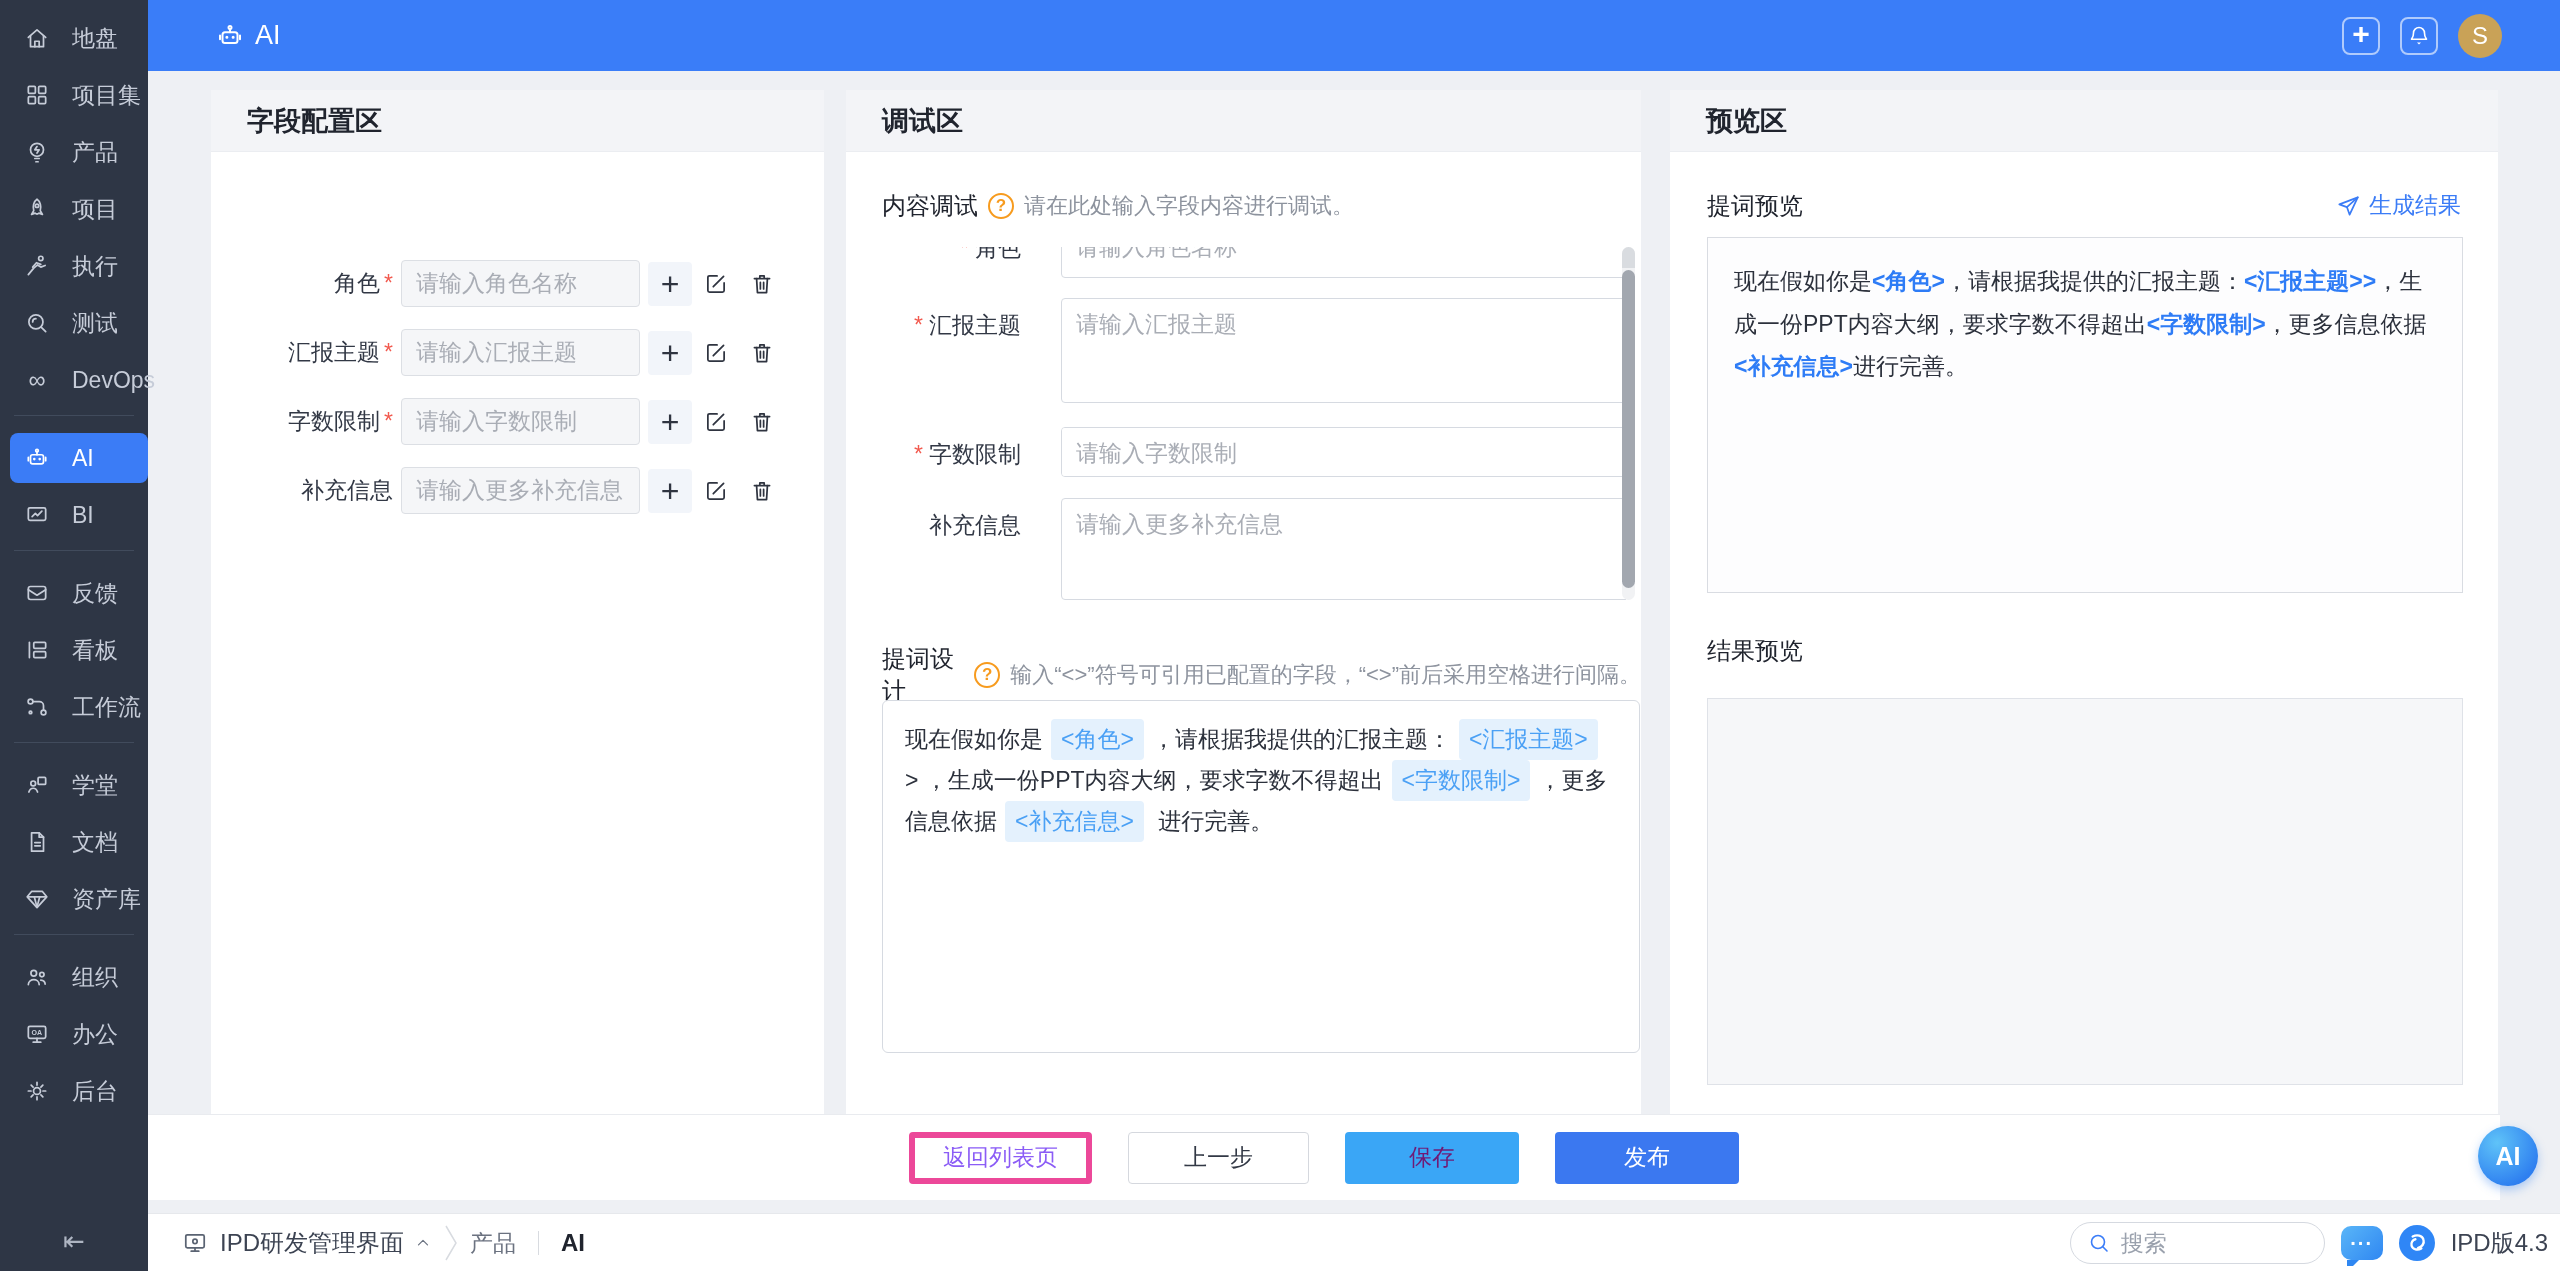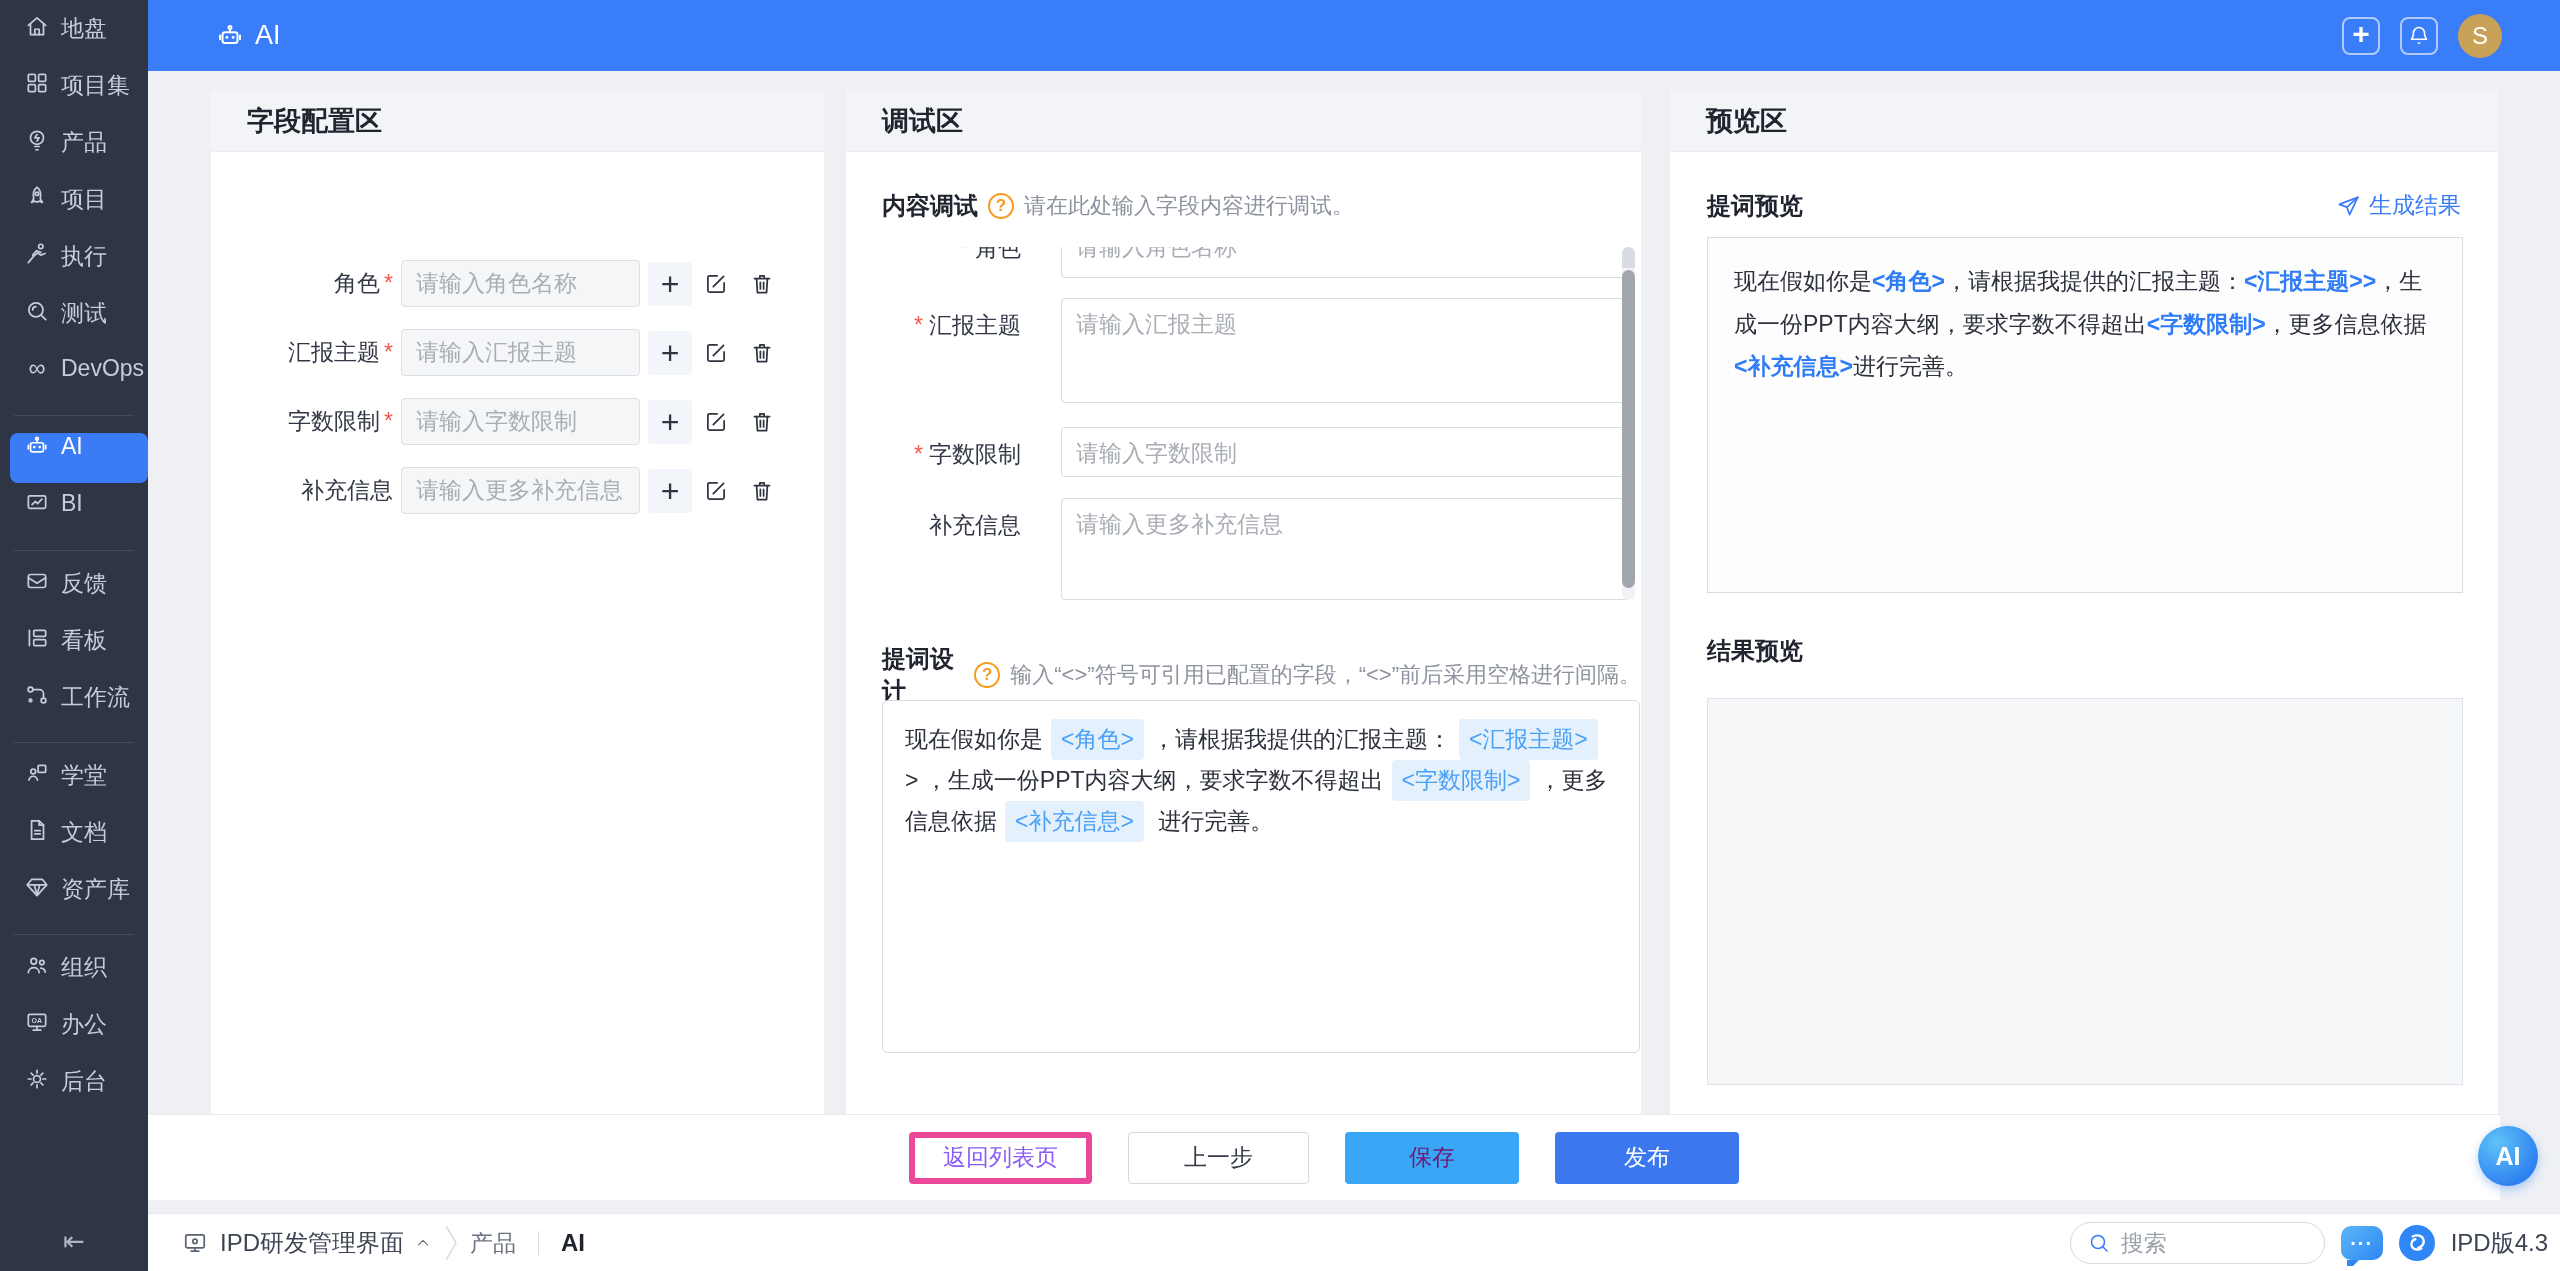--- a/index.html
+++ b/index.html
@@ -3,21 +3,21 @@
 <meta charset="utf-8">
 <style>
   * { margin:0; padding:0; box-sizing:border-box; font-family:"Liberation Sans", sans-serif; }
   html,body { width:2560px; height:1271px; overflow:hidden; background:#eef0f4; }
 
   
   svg.ic { width:26px; height:26px; fill:none; stroke:currentColor; stroke-width:1.6; stroke-linecap:round; stroke-linejoin:round; display:block; }
 
   
   .sidebar { position:absolute; left:0; top:0; width:148px; height:1271px; background:#2e3645; z-index:30; padding-top:13px; }
-  .sb-item { height:50px; margin:0 0 7px 10px; display:flex; gap:11px; padding-left:14px; color:#c6ccd8; font-size:23px; border-radius:8px; cursor:pointer; white-space:nowrap; }
+  .sb-item { height:50px; margin:0 0 7px 10px; display:flex; align-items:center; gap:22px; padding-left:14px; color:#c6ccd8; font-size:23px; border-radius:8px; cursor:pointer; white-space:nowrap; }
   .sb-item.active { background:#3b7cf6; color:#ffffff; }
   .sb-div { height:1px; background:#414b5c; margin:10px 14px 17px 14px; }
   .sb-ico { width:26px; flex:0 0 26px; display:flex; justify-content:center; }
   .sb-infinity { font-size:24px; line-height:26px; }
   .sb-collapse { position:absolute; bottom:14px; left:0; width:148px; text-align:center; color:#aeb5c2; font-size:26px; cursor:pointer; }
 
   
   .navbar { position:absolute; left:148px; top:0; right:0; height:71px; background:#3a7df8; z-index:20; }
   .nav-brand { position:absolute; left:67px; top:0; height:71px; display:flex; align-items:center; gap:10px; color:#fff; font-size:27px; }
   .nav-menu { position:absolute; left:50%; transform:translateX(-50%); top:0; height:71px; display:flex; align-items:center; }
@@ -27,21 +27,21 @@
   .nav-right { position:absolute; right:58px; top:0; height:71px; display:flex; align-items:center; gap:20px; }
   .nav-sq { width:38px; height:38px; border:2px solid rgba(255,255,255,.6); border-radius:8px; display:flex; align-items:center; justify-content:center; color:#fff; cursor:pointer; }
   .nav-plus { font-size:30px; font-weight:bold; line-height:1; padding-bottom:3px; }
   .avatar { width:44px; height:44px; border-radius:50%; background:#c9a257; color:#fff; font-size:24px; display:flex; align-items:center; justify-content:center; cursor:pointer; }
 
   
   .main { position:absolute; left:148px; top:71px; right:0; height:1142px; background:#eef0f4; }
   .panel { position:absolute; top:19px; height:1024px; background:#ffffff; }
   .panel-head { height:62px; background:#f3f4f7; border-bottom:1px solid #ebedf1; display:flex; align-items:center; padding-left:36px; }
   .panel-title { font-size:27px; font-weight:bold; color:#20242e; }
-  .sec-title { font-size:24px; font-weight:bold; color:#20242e; }
+  .sec-title { font-size:24px; font-weight:normal; color:#20242e; }
   .hint-row { display:flex; align-items:center; gap:10px; }
   .q-ico { width:26px; height:26px; border:2px solid #f79b1e; color:#f79b1e; border-radius:50%; font-size:17px; font-weight:bold; display:inline-flex; align-items:center; justify-content:center; flex:0 0 26px; }
   .hint-text { font-size:22px; color:#8d939e; white-space:nowrap; }
 
   
   .panel1 { left:63px; width:613px; }
   .f-rows { position:absolute; left:0; top:170px; width:100%; }
   .f-row { display:flex; align-items:center; height:47px; margin-bottom:22px; }
   .f-label { width:190px; text-align:right; font-size:23px; color:#323845; padding-right:8px; white-space:nowrap; }
   .req-after { color:#f25a4f; margin-left:4px; }

